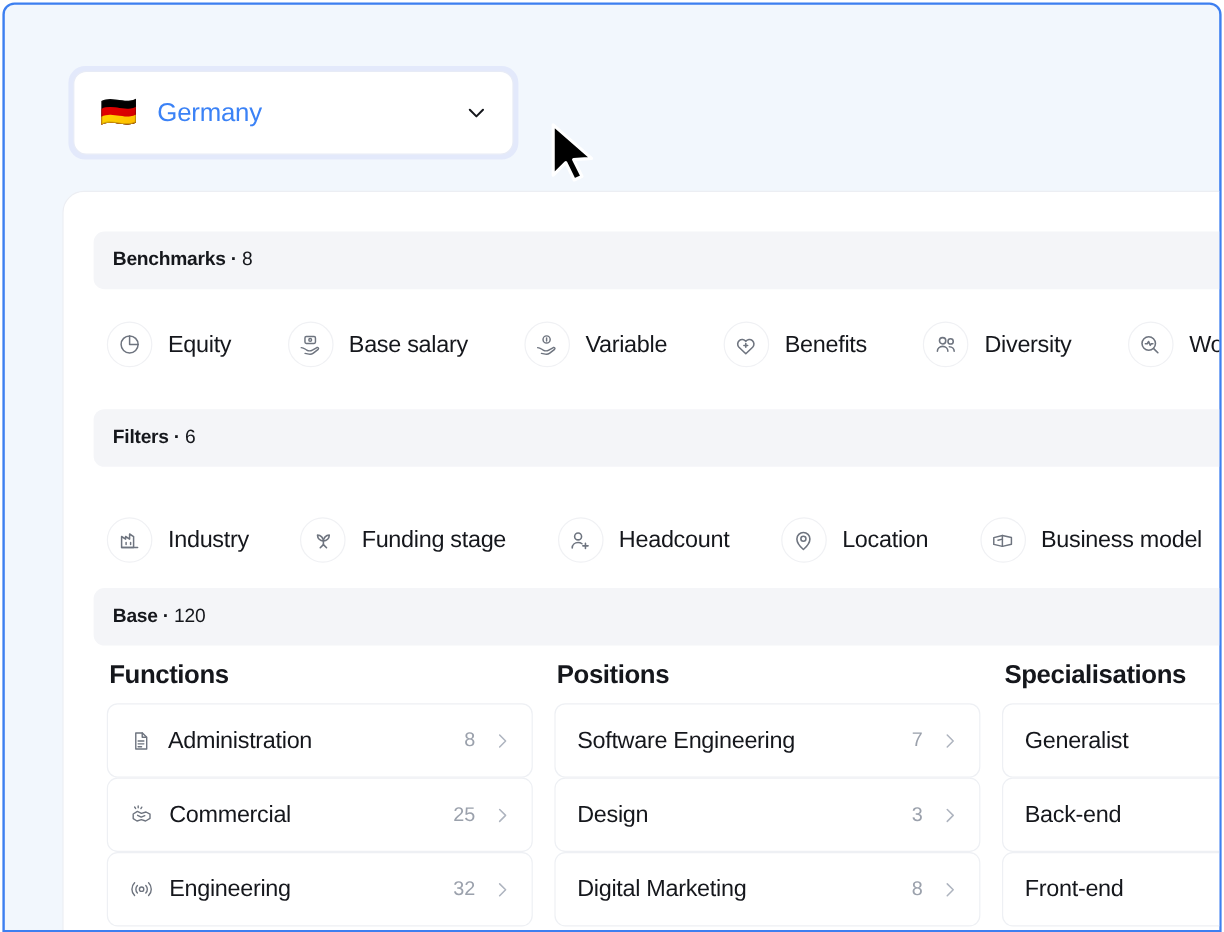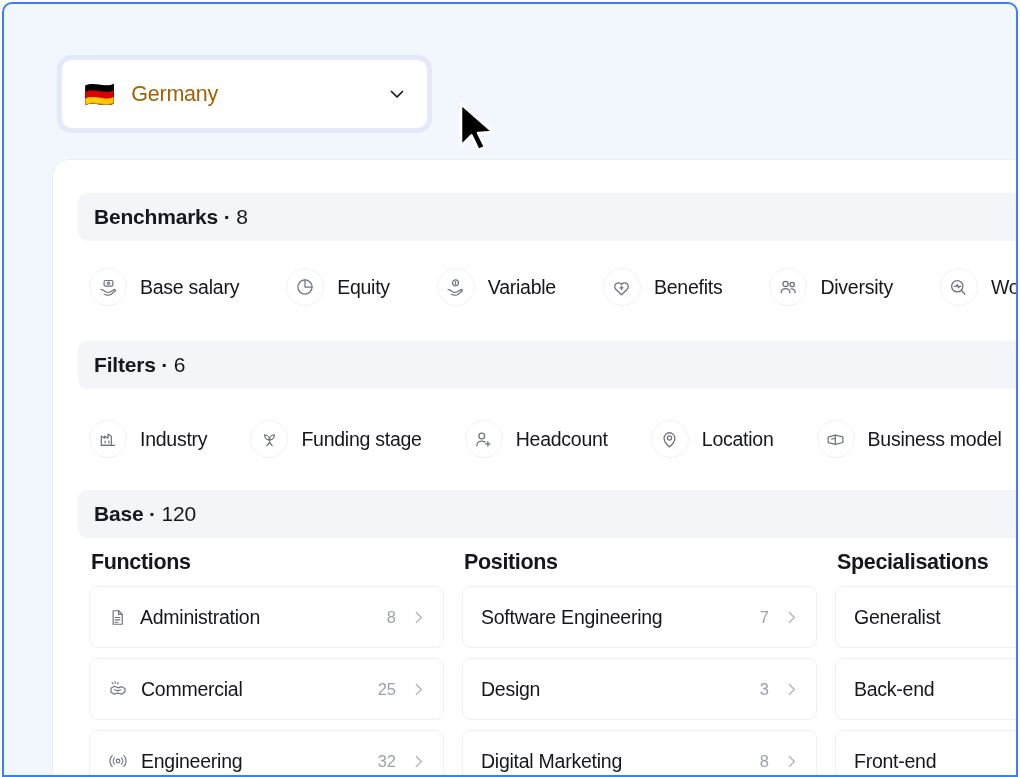--- a/index.html
+++ b/index.html
@@ -43,21 +43,21 @@
     cursor: pointer;
   }
   .flag-emoji {
     font-size: 25px;
     line-height: 1;
     margin-right: 16px;
     letter-spacing: 0;
   }
   #country-name {
     font-size: 21.5px;
-    color: #a16207;
+    color: #3b82f6;
     letter-spacing: -0.2px;
     flex: 1;
   }
   .chev-down { flex: 0 0 auto; display: block; }
 
   
   #cursor {
     position: absolute;
     left: 453px; top: 98px;
     width: 46px; height: 52px;
@@ -84,21 +84,21 @@
     left: 25px;
     width: 990px;
     height: 48px;
     background: #f4f5f8;
     border-radius: 9px;
     display: flex;
     align-items: center;
     padding-left: 16px;
   }
   .section-bar-title {
-    font-size: 21px;
+    font-size: 16px;
     font-weight: bold;
     color: #15171c;
     letter-spacing: -0.2px;
   }
   .section-bar-title .dotsep { font-weight: bold; }
   .section-bar-title .cnt { font-weight: normal; color: #15171c; }
 
   
   .chip-row {
     position: absolute;
@@ -151,21 +151,20 @@
     padding-left: 2px;
   }
   .role-card {
     height: 62px;
     background: #ffffff;
     border: 1px solid #eef0f4;
     border-radius: 9px;
     display: flex;
     align-items: center;
     padding: 0 16px 0 18px;
-    margin-bottom: 10px;
     cursor: pointer;
   }
   .role-card-icon {
     flex: 0 0 auto;
     margin-right: 13px;
     display: flex;
     align-items: center;
   }
   .role-card-label {
     flex: 1;
@@ -203,41 +202,41 @@
   <div id="main-card">
 
     <div class="section-bar" style="top:33px;">
       <span class="section-bar-title"><span>Benchmarks</span> <span class="dotsep">·</span> <span class="cnt">8</span></span>
     </div>
 
     <div class="chip-row" id="benchmarks-row" style="top:105px;">
 
       <div class="chip">
         <span class="chip-icon">
+          <svg width="20" height="20" viewBox="0 0 24 24" fill="none" stroke="#6e747f" stroke-width="1.5" stroke-linecap="round" stroke-linejoin="round">
+            <circle cx="12" cy="12" r="8.5"></circle>
+            <path d="M12 3.5v8.5h8.5"></path>
+          </svg>
+        </span>
+        <span class="chip-label">Equity</span>
+      </div>
+
+      <div class="chip">
+        <span class="chip-icon">
           <svg width="21" height="21" viewBox="0 0 24 24" fill="none" stroke="#6e747f" stroke-width="1.4" stroke-linecap="round" stroke-linejoin="round">
             <rect x="7" y="4" width="10" height="6.5" rx="1.3"></rect>
             <circle cx="12" cy="7.2" r="1.3"></circle>
             <path d="M3.5 14.5c2.3 0 3.6 1.4 5.2 2.3 1.7 1 3.7 1 5.4 0l4.3-2.4c1-.5 2.1.9 1.2 1.7l-4.6 3.6c-1.2.9-2.7 1.3-4.2 1l-3.7-.7"></path>
           </svg>
         </span>
         <span class="chip-label">Base salary</span>
       </div>
 
       <div class="chip">
         <span class="chip-icon">
-          <svg width="20" height="20" viewBox="0 0 24 24" fill="none" stroke="#6e747f" stroke-width="1.5" stroke-linecap="round" stroke-linejoin="round">
-            <circle cx="12" cy="12" r="8.5"></circle>
-            <path d="M12 3.5v8.5h8.5"></path>
-          </svg>
-        </span>
-        <span class="chip-label">Equity</span>
-      </div>
-
-      <div class="chip">
-        <span class="chip-icon">
           <svg width="21" height="21" viewBox="0 0 24 24" fill="none" stroke="#6e747f" stroke-width="1.4" stroke-linecap="round" stroke-linejoin="round">
             <circle cx="12" cy="6.7" r="3.4"></circle>
             <path d="M12 5.2v3"></path>
             <path d="M3.5 14.5c2.3 0 3.6 1.4 5.2 2.3 1.7 1 3.7 1 5.4 0l4.3-2.4c1-.5 2.1.9 1.2 1.7l-4.6 3.6c-1.2.9-2.7 1.3-4.2 1l-3.7-.7"></path>
           </svg>
         </span>
         <span class="chip-label">Variable</span>
       </div>
 
       <div class="chip">
@@ -272,21 +271,21 @@
         </span>
         <span class="chip-label">Workf</span>
       </div>
 
     </div>
 
     <div class="section-bar" style="top:181px;">
       <span class="section-bar-title"><span>Filters</span><span class="dotsep"> </span><span class="dotsep">·</span> <span class="cnt">6</span></span>
     </div>
 
-    <div class="chip-row" id="filters-row" style="top:257px;">
+    <div class="chip-row" id="filters-row" style="top:268px;">
 
       <div class="chip">
         <span class="chip-icon">
           <svg width="20" height="20" viewBox="0 0 24 24" fill="none" stroke="#6e747f" stroke-width="1.5" stroke-linecap="round" stroke-linejoin="round">
             <path d="M4 19.5V8.5l4 2.6V8.5l4 2.6V6l4 2.6V19.5z"></path>
             <path d="M4 19.5h16"></path>
             <path d="M8.5 14.5v2M13 14.5v2"></path>
           </svg>
         </span>
         <span class="chip-label">Industry</span>

